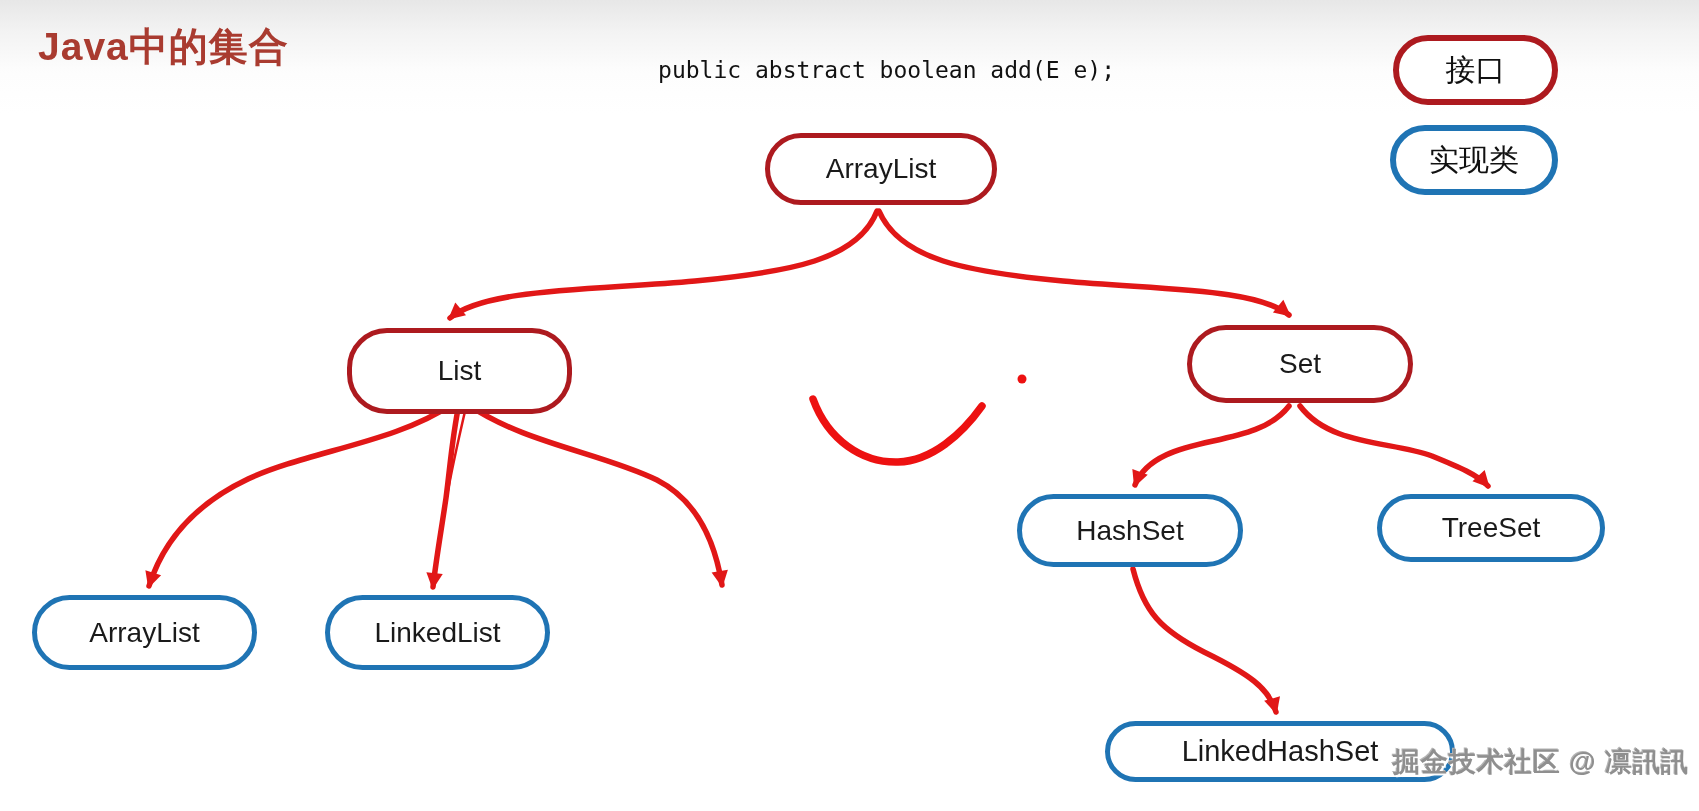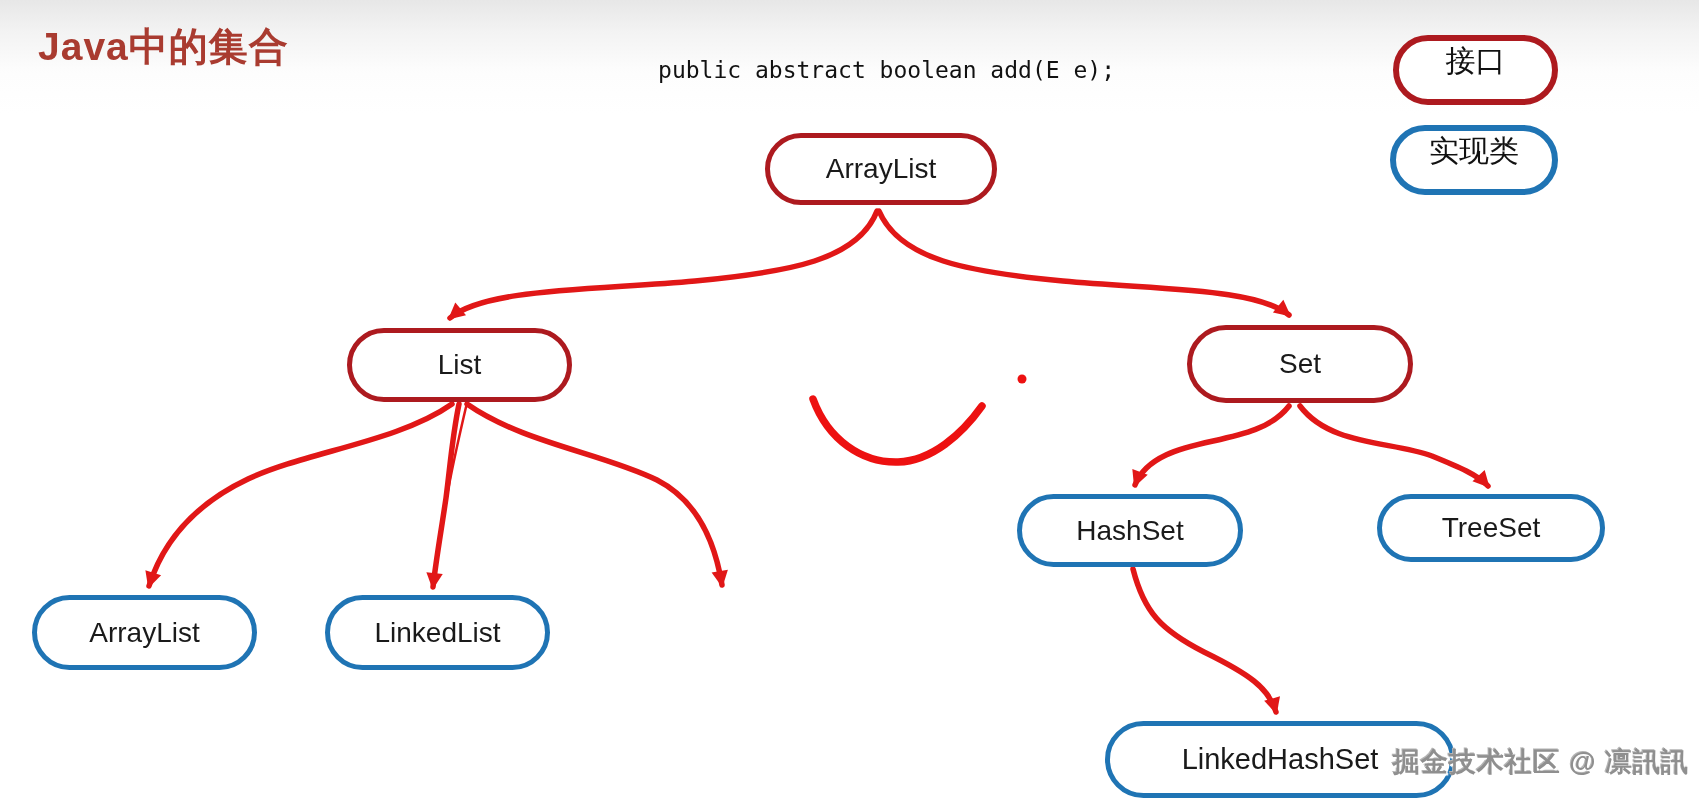--- a/index.html
+++ b/index.html
@@ -18,30 +18,30 @@
     font-size:23px;color:#111;white-space:pre;
   }
   .node{
     position:absolute;display:flex;align-items:center;justify-content:center;
     background:#fff;border-radius:40px;box-sizing:border-box;
     font-size:28px;color:#1a1a1a;
   }
   .node.interface{border:5px solid #ad1a1f;}
   .node.impl{border:5px solid #1f74b4;}
   .n-collection{left:765px;top:133px;width:232px;height:72px;}
-  .n-list{left:347px;top:328px;width:225px;height:74px;justify-content:center;}
+  .n-list{left:347px;top:328px;width:225px;height:86px;justify-content:center;}
   .n-set{left:1187px;top:325px;width:226px;height:78px;}
   .n-arraylist{left:32px;top:595px;width:225px;height:75px;}
   .n-linkedlist{left:325px;top:595px;width:225px;height:75px;}
   .n-vector{left:610px;top:595px;width:225px;height:75px;}
   .n-hashset{left:1017px;top:494px;width:226px;height:73px;}
   .n-treeset{left:1377px;top:494px;width:228px;height:68px;}
-  .n-linkedhashset{left:1105px;top:721px;width:350px;height:77px;font-size:29px;}
+  .n-linkedhashset{left:1105px;top:721px;width:350px;height:61px;font-size:29px;}
   .legend-pill{
-    position:absolute;display:flex;justify-content:center;
+    position:absolute;display:flex;align-items:center;justify-content:center;
     background:#fff;border-radius:36px;box-sizing:border-box;
     font-size:30px;color:#111;
   }
   .legend-interface{left:1393px;top:35px;width:165px;height:70px;border:6px solid #ad1a1f;}
   .legend-class{left:1390px;top:125px;width:168px;height:70px;border:6px solid #1f74b4;}
   .edges-svg{position:absolute;left:0;top:0;width:1699px;height:811px;}
   .edge{fill:none;stroke:#e11717;stroke-width:5.5;stroke-linecap:round;}
   .edge-thin{fill:none;stroke:#e11717;stroke-width:2.5;stroke-linecap:round;}
   .squiggle{fill:none;stroke:#ed1111;stroke-width:7.5;stroke-linecap:round;}
   .ink-dot{fill:#ed1111;}

